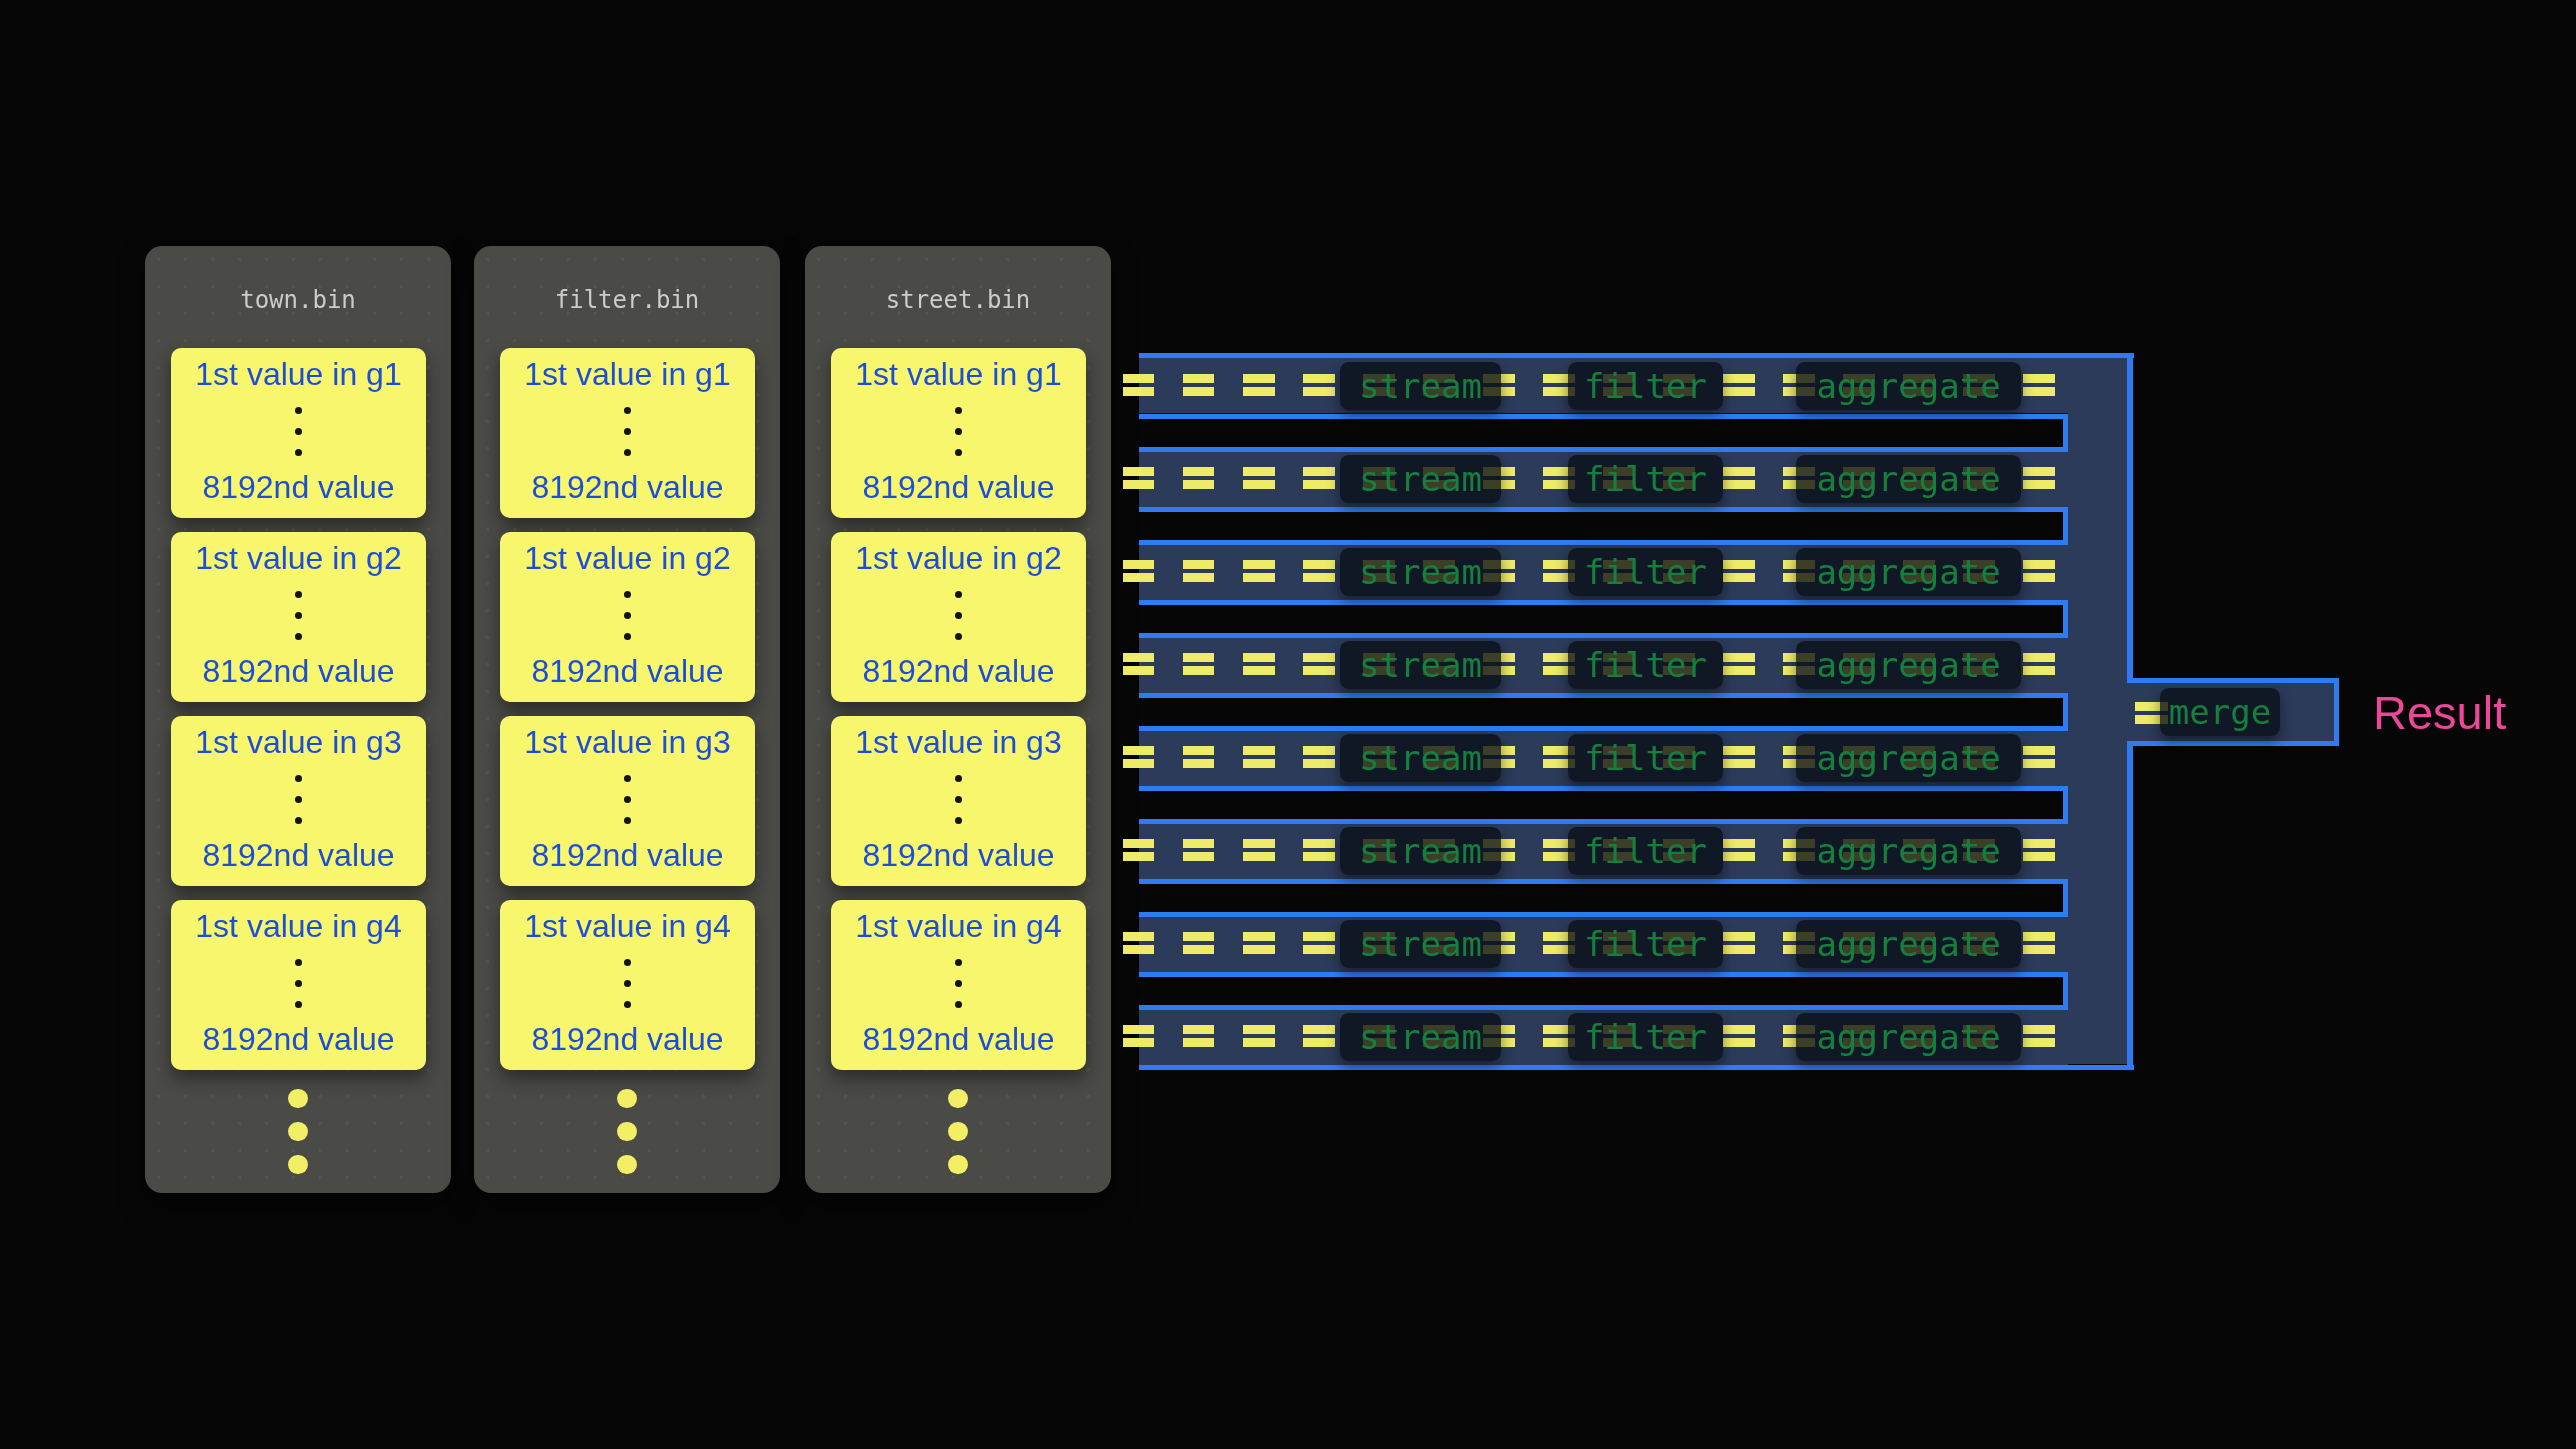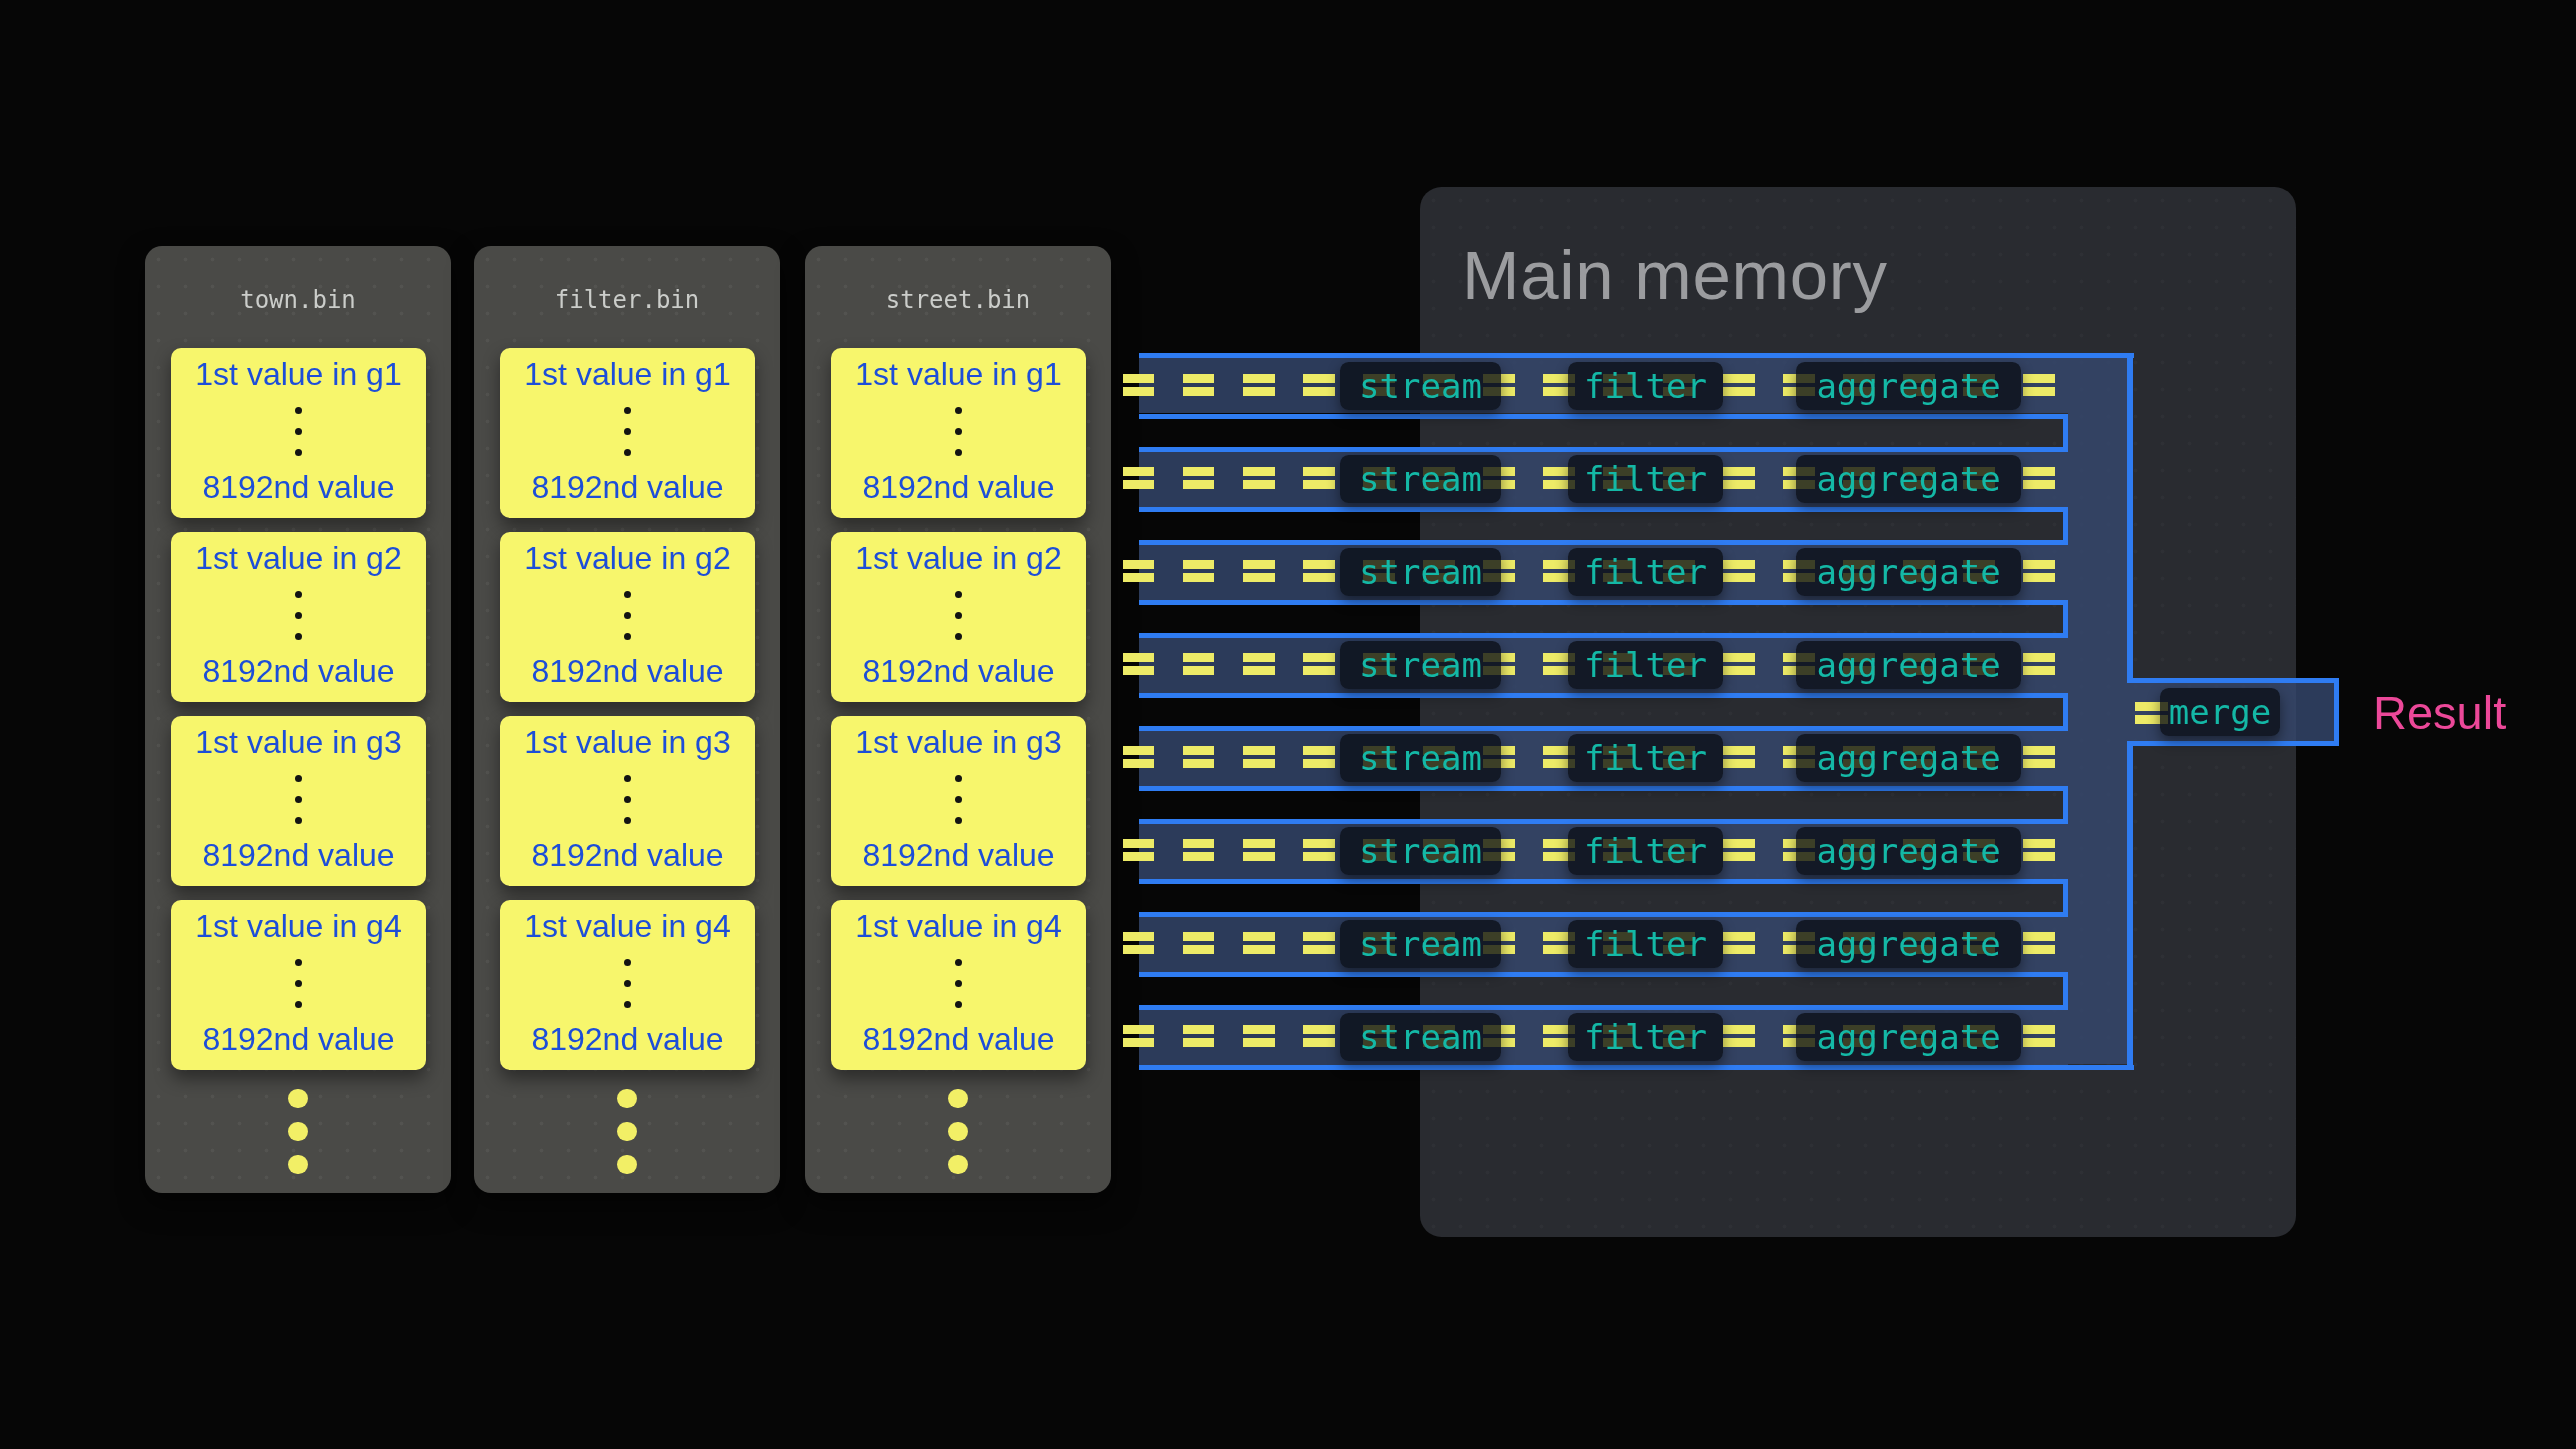--- a/index.html
+++ b/index.html
@@ -42,33 +42,30 @@
   .rb-top{left:2127px;top:353px;width:6.4px;height:325px;}
   .rb-bottom{left:2127px;top:746px;width:6.4px;height:323px;}
   .stub-top{left:2127px;top:678px;width:212px;height:5px;}
   .stub-bottom{left:2127px;top:741px;width:212px;height:5px;}
   .stub-right{left:2334px;top:678px;height:68px;}
   .dash-bar{position:absolute;left:1123px;width:936px;height:9.3px;
          background:repeating-linear-gradient(90deg,#edeb67 0 31.5px,transparent 31.5px 60px);}
   .merge-dash{position:absolute;left:2135px;width:33px;height:9.3px;background:#edeb67;}
   .stage-box{position:absolute;height:48px;background:rgba(10,14,22,.78);border-radius:8.6px;
          display:flex;align-items:center;justify-content:center;box-shadow:0 5.7px 13px rgba(0,0,0,.45);}
-  .stage-label{font-family:"DejaVu Sans Mono",monospace;font-size:34px;color:#14b8a6;white-space:nowrap;}
+  .stage-label{font-family:"DejaVu Sans Mono",monospace;font-size:34px;color:#15803d;white-space:nowrap;}
   .merge-box{left:2160px;top:688px;width:120px;}
   .result-label{position:absolute;left:2373px;top:688px;height:48px;display:flex;align-items:center;
          font-size:47px;color:#ec4899;font-weight:500;white-space:nowrap;}
 </style>
 </head>
 <body>
 
 <div class="stage">
 
-  <div class="mm-panel">
-    <div class="mm-title">Main memory</div>
-  </div>
 
   <div id="files">
       <div class="panel" style="left:145px">
         <div class="panel-header">town.bin</div>
         <div class="block" style="top:102px">
           <div class="block-line">1st value in g1</div>
           <div class="vdots">
             <div class="vdot"></div>
             <div class="vdot"></div>
             <div class="vdot"></div>

